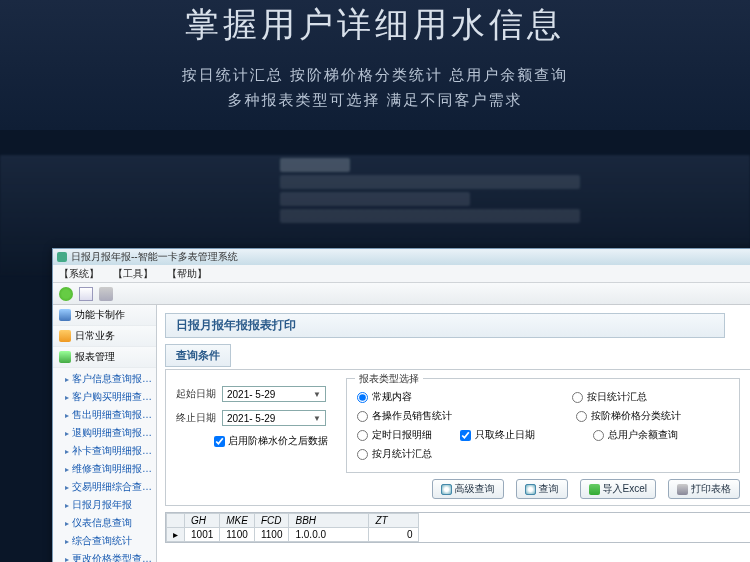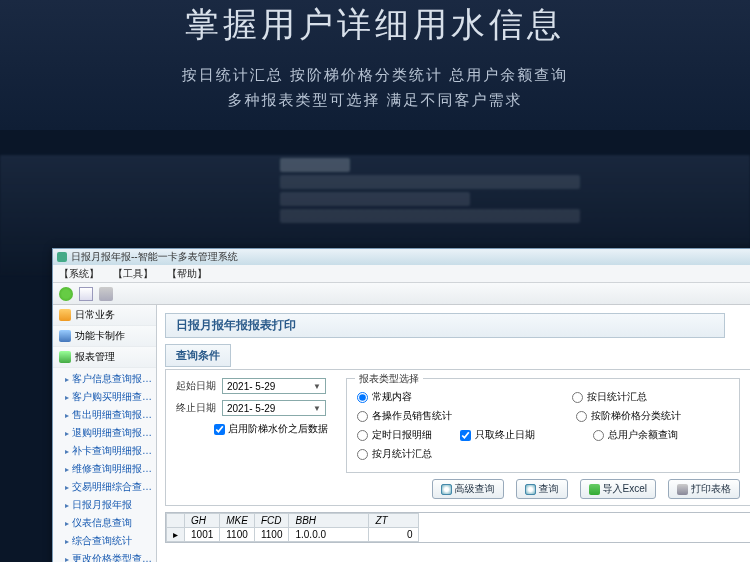--- a/index.html
+++ b/index.html
@@ -37,21 +37,21 @@
 .cat.c3 .cicon { background: linear-gradient(#9f9,#4a4); }
 .tree { padding: 2px 0 2px 10px; }
 .tree-item { padding: 2px 2px; color: #1558b0; cursor: pointer; display: flex; align-items: center; gap: 3px; font-size: 10px; white-space: nowrap; }
 .tree-item::before { content: "▸"; color: #4a7ab8; font-size: 8px; }
 
 .main { flex: 1; background: #fff; padding: 8px; overflow: hidden; position: relative; }
 .panel-title { background: linear-gradient(180deg,#f4f8fb,#e6eef4); border: 1px solid #b8c8d4; padding: 3px 10px; font-size: 12px; font-weight: bold; color: #2a5a8a; width: fit-content; min-width: 560px; }
 .panel-title.small { font-size: 11px; min-width: 60px; margin-top: 6px; }
 
 .form { border: 1px solid #c5ccd2; margin-top: 2px; padding: 8px 10px 6px; min-width: 560px; }
-.form-row { display: flex; align-items: center; gap: 6px; margin-bottom: 6px; font-size: 10px; }
+.form-row { display: flex; align-items: center; gap: 6px; margin-bottom: 6px; font-size: 10px; margin-top: 8px; }
 .form-row label { color: #333; }
 .date-in { width: 104px; height: 16px; border: 1px solid #8aa; font-size: 10px; padding: 0 4px; background: #fff; display: flex; align-items: center; justify-content: space-between; }
 .date-in .dd { font-size: 8px; color: #555; }
 .chk { display: flex; align-items: center; gap: 3px; margin-left: 38px; }
 .chk input { width: 11px; height: 11px; }
 
 .fieldset { border: 1px solid #c5ccd2; padding: 6px 10px; font-size: 10px; position: relative; }
 .legend { position: absolute; top: -7px; left: 8px; background: #fff; padding: 0 4px; color: #333; }
 .radio-row { display: flex; gap: 40px; margin: 5px 0; }
 .radio-row.r2 { gap: 28px; align-items: flex-end; }
@@ -97,27 +97,27 @@
     <span>【工具】</span>
     <span>【帮助】</span>
   </div>
   <div class="toolbar">
     <span class="tbicon run"></span>
     <span class="tbicon doc"></span>
     <span class="tbicon prn"></span>
   </div>
   <div class="body">
     <div class="sidebar">
+      <div class="cat c2">
+          <span class="cicon"></span>
+          <span>功能卡制作</span>
+        </div>
       <div class="cat c1">
           <span class="cicon"></span>
           <span>日常业务</span>
-        </div>
-      <div class="cat c2">
-          <span class="cicon"></span>
-          <span>功能卡制作</span>
         </div>
       <div class="cat c3">
           <span class="cicon"></span>
           <span>报表管理</span>
         </div>
       <div class="tree">
         <div class="tree-item">客户信息查询报…</div>
         <div class="tree-item">客户购买明细查…</div>
         <div class="tree-item">售出明细查询报…</div>
         <div class="tree-item">退购明细查询报…</div>

